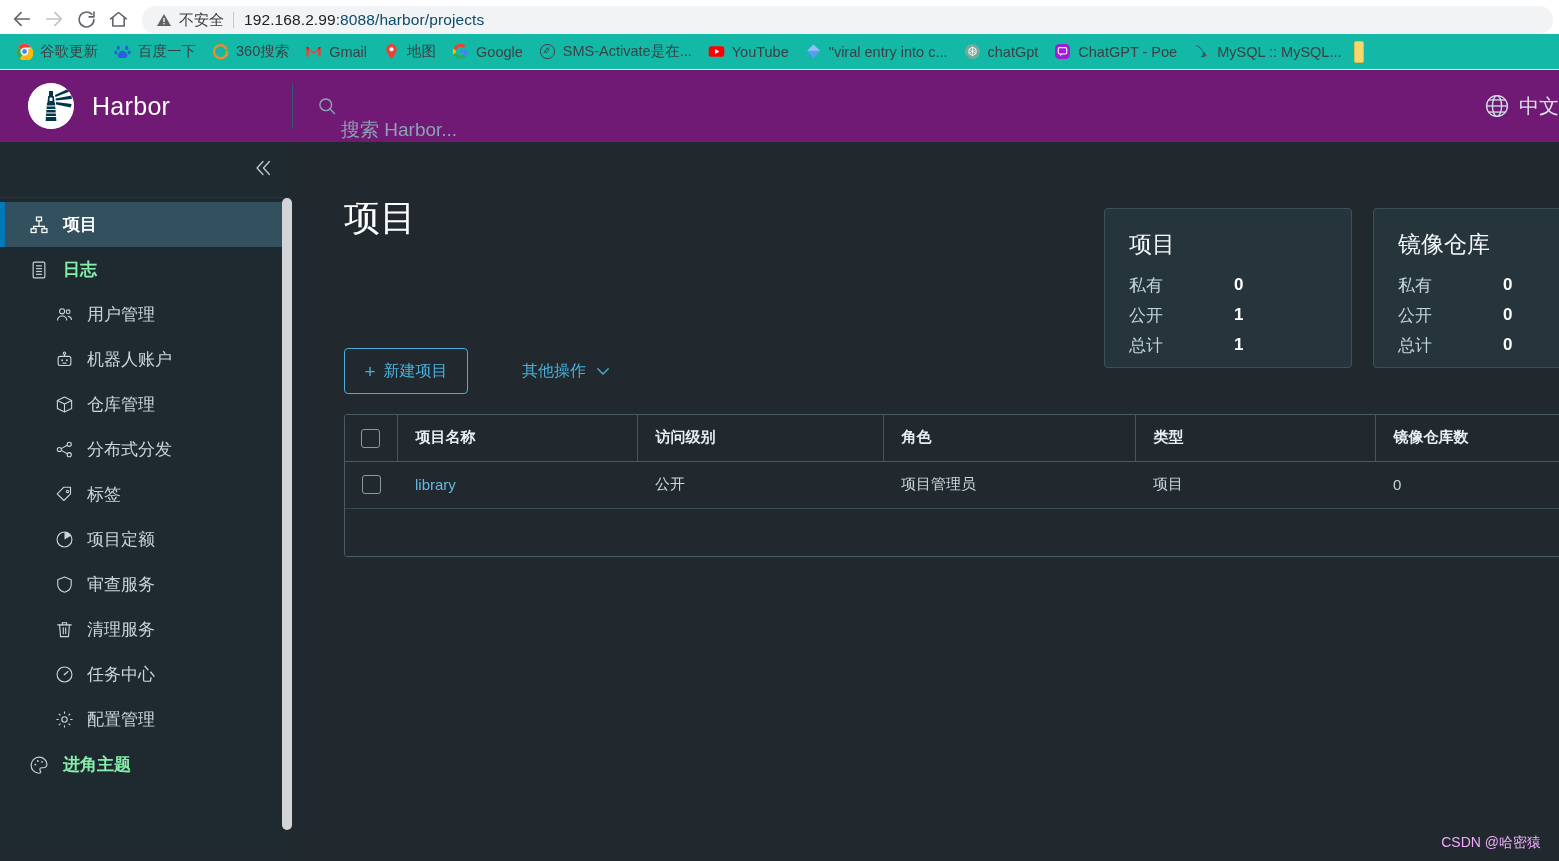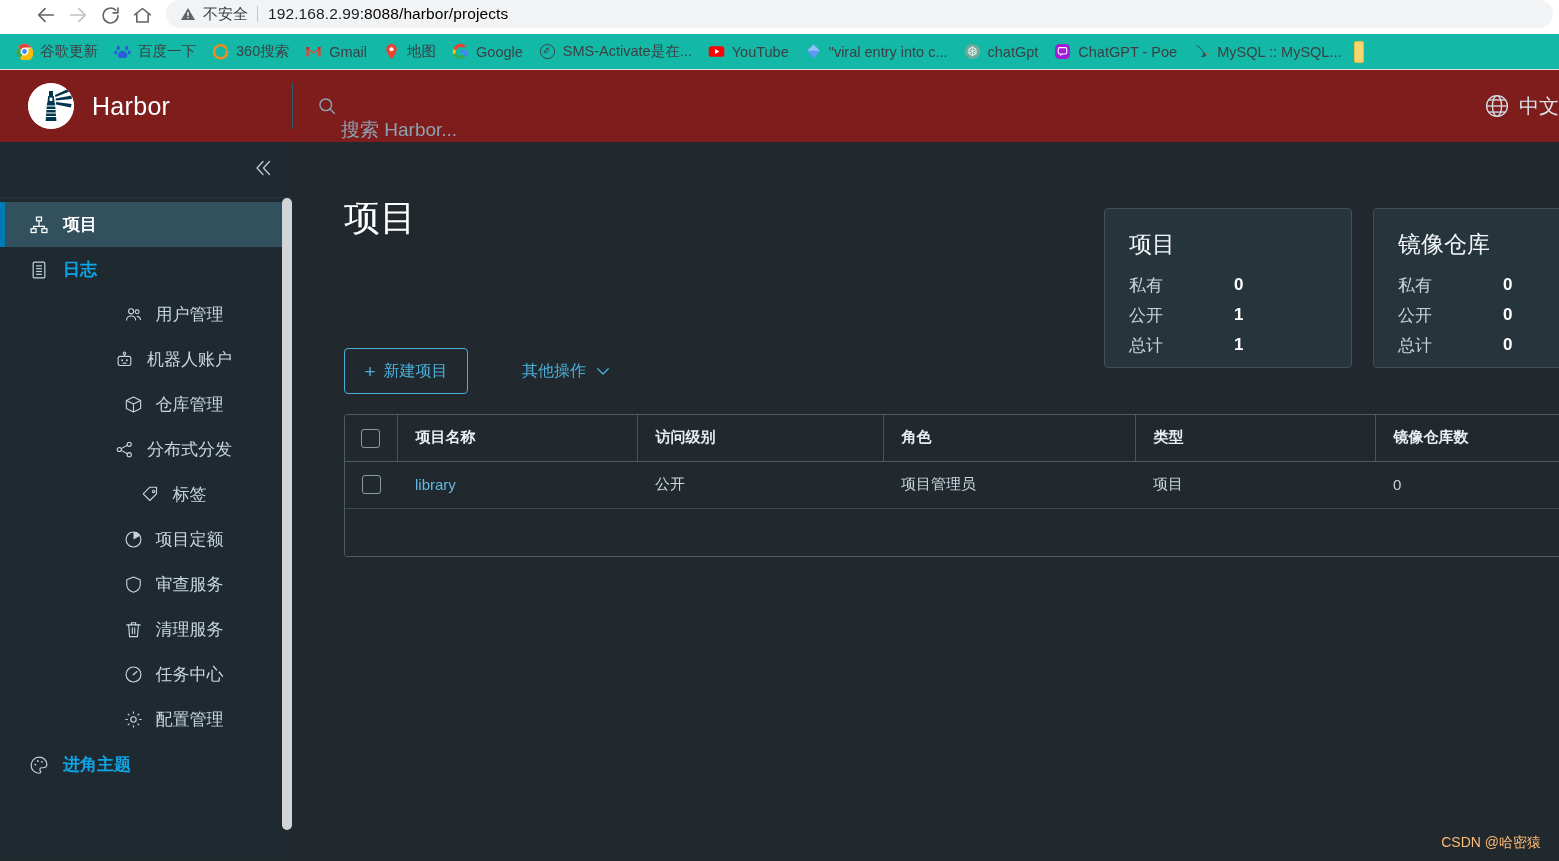--- a/index.html
+++ b/index.html
@@ -13,24 +13,23 @@
   * { box-sizing: border-box; }
 
   
   .browser-chrome {
     width: 1559px;
     background: #ffffff;
   }
   .nav-bar {
     height: 34px;
     display: flex;
-    align-items: flex-start;
+    align-items: flex-end;
     padding: 0 6px;
     background: #ffffff;
-    margin-left: 24px;
   }
   .nav-btn {
     width: 32px; height: 30px;
     display: flex; align-items: center; justify-content: center;
     border-radius: 50%;
     cursor: pointer;
   }
   .nav-btn svg { display: block; }
   .omnibox {
     flex: 1;
@@ -54,21 +53,21 @@
     width: 1px; height: 16px;
     background: #c5c8ca;
     margin-right: 10px;
   }
   .url-text {
     font-size: 15.5px;
     color: #202124;
     white-space: nowrap;
     letter-spacing: 0.1px;
   }
-  .url-text .url-dim { color: #000000; }
+  .url-text .url-dim { color: #0c4a6e; }
 
   
   .bookmark-bar {
     height: 36px;
     display: flex;
     align-items: center;
     padding: 0 8px;
     background: #14b8a6;
     border-bottom: 1px solid #e0e0e0;
     overflow: hidden;
@@ -106,21 +105,21 @@
   
   .app {
     position: relative;
     width: 1559px;
     height: 790px;
     background: #21292e;
     overflow: hidden;
   }
   .harbor-header {
     height: 72px;
-    background: #7f1d1d;
+    background: #701a75;
     display: flex;
     align-items: center;
     position: relative;
   }
   .brand {
     width: 292px;
     height: 72px;
     display: flex;
     align-items: center;
     padding-left: 28px;
@@ -202,21 +201,21 @@
   .nav-list {
     padding-top: 4px;
   }
   .nav-item {
     height: 45px;
     display: flex;
     align-items: center;
     padding-left: 28px;
     cursor: pointer;
     position: relative;
-    color: #0ea5e9;
+    color: #86efac;
   }
   .nav-item.active {
     background: #33505f;
     color: #ffffff;
   }
   .nav-item.active::before {
     content: "";
     position: absolute;
     left: 0; top: 0; bottom: 0;
     width: 5px;
@@ -235,21 +234,20 @@
   }
   .nav-item .ni-caret {
     margin-left: auto;
     margin-right: 24px;
     display: flex;
   }
   .nav-item.sub {
     padding-left: 54px;
     height: 45px;
     color: #c8d6de;
-    justify-content: center;
   }
   .nav-item.sub .ni-label {
     font-weight: normal;
     font-size: 17px;
   }
   .nav-item.sub .ni-ico { width: 21px; height: 21px; margin-right: 12px; }
 
   .sidebar-scrollbar {
     position: absolute;
     right: 0px;
@@ -407,21 +405,21 @@
   .table-footer {
     height: 47px;
     background: #21292e;
   }
 
   .watermark {
     position: absolute;
     right: 18px;
     bottom: 8px;
     font-size: 14px;
-    color: #fdba74;
+    color: #f0abfc;
     white-space: nowrap;
   }
   .col-name   { width: 240px; }
   .col-access { width: 246px; }
   .col-role   { width: 252px; }
   .col-type   { width: 240px; }
 </style>
 </head>
 <body>
 

